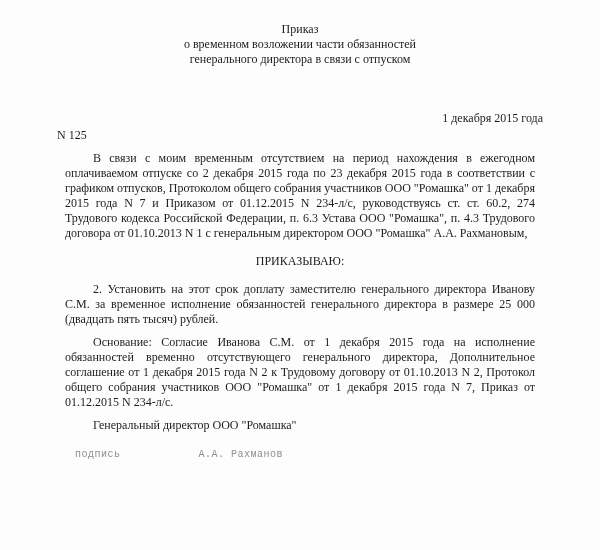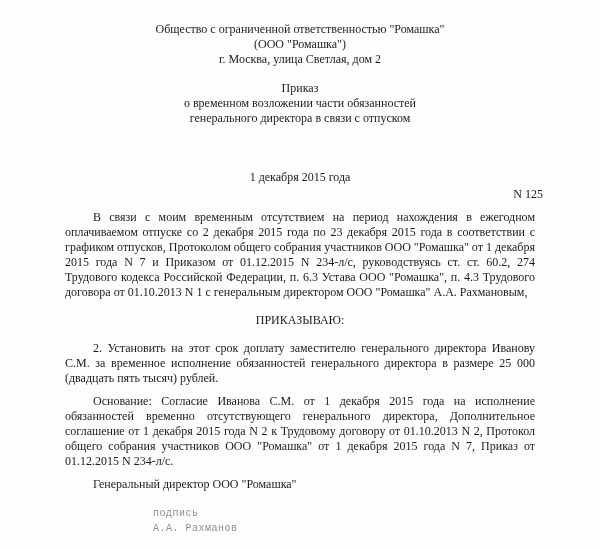--- a/index.html
+++ b/index.html
@@ -17,26 +17,26 @@
     color: #1c1c1c;
     font-family: "Liberation Serif", "DejaVu Serif", serif;
     font-size: 12px;
     line-height: 15px;
     overflow: hidden;
   }
   .centered { text-align: center; }
   .company-header { margin-bottom: 14px; }
   .doc-title { margin-bottom: 24px; }
   .date-row {
-    text-align: center;
+    text-align: right;
     margin-bottom: 2px;
     margin-top: 44px;
   }
   .number-row {
-    text-align: right;
+    text-align: left;
     margin-bottom: 6px;
   }
   p.body-par {
     margin: 8px;
     text-align: justify;
     text-indent: 28px;
   }
   .preamble { margin-bottom: 0; }
   .order-word {
     text-align: center;
@@ -50,34 +50,28 @@
   }
   .sign-row {
     margin-top: 14px;
     padding-left: 18px;
     display: flex;
     align-items: baseline;
     font-family: "Liberation Mono", "DejaVu Sans Mono", monospace;
     font-size: 10px;
     color: #8f8f8f;
     letter-spacing: 0.5px;
-    flex-direction: column;
   }
   .sign-row .sig-name { margin-left: 78px; }
 </style>
 </head>
 <body>
 
 <div class="page">
 
-  <div class="company-header centered">
-    <div>Общество с ограниченной ответственностью "Ромашка"</div>
-    <div>(ООО "Ромашка")</div>
-    <div>г. Москва, улица Светлая, дом 2</div>
-  </div>
 
   <div class="doc-title centered">
     <div>Приказ</div>
     <div>о временном возложении части обязанностей</div>
     <div>генерального директора в связи с отпуском</div>
   </div>
 
   <div class="date-row">1 декабря 2015 года</div>
   <div class="number-row">N 125</div>
 

